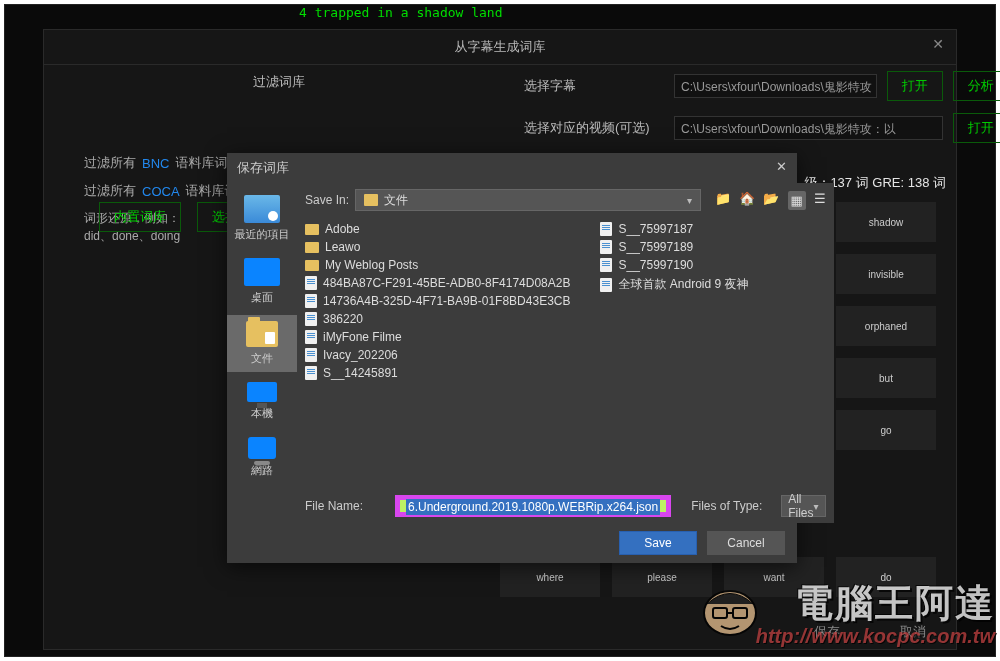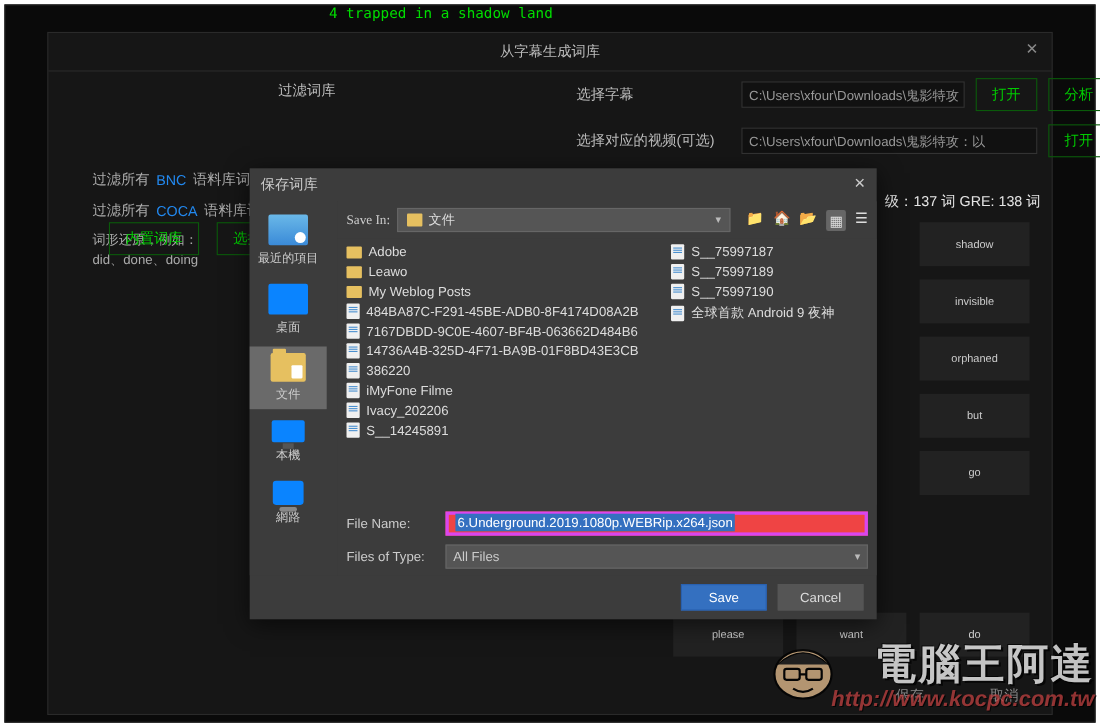--- a/index.html
+++ b/index.html
@@ -133,21 +133,21 @@
 .ic-pc { width: 30px; height: 20px; background: #0a84ff; border-radius: 2px; position: relative; }
 .ic-pc::after { content:""; position:absolute; bottom:-6px; left:10px; width:10px; height:5px; background:#555; }
 .ic-net { width: 28px; height: 22px; background: #0a84ff; border-radius: 3px; position: relative; }
 .ic-net::after { content:""; position:absolute; bottom:-6px; left:6px; width:16px; height:4px; background:#888; border-radius:2px; }
 
 .main-pane { flex: 1; display: flex; flex-direction: column; background: #3c3c3c; }
 
 .toolbar {
   display: flex; align-items: center; padding: 6px 8px; gap: 6px;
 }
-.tb-label { color: #ccc; font-family: Liberation Serif, serif; }
+.tb-label { color: #ccc; }
 .tb-select {
   flex: 1; background: #555; border: 1px solid #666; height: 22px;
   display: flex; align-items: center; padding: 0 8px; color: #ddd;
   position: relative; cursor: pointer;
 }
 .tb-select .chev { margin-left: auto; color: #bbb; font-size: 10px; }
 .tb-select .fico {
   width: 14px; height: 12px; background: #e6c060; margin-right: 6px;
   display: inline-block; border-radius: 1px;
 }
@@ -158,25 +158,25 @@
 .file-list {
   flex: 1; background: #3c3c3c; padding: 4px 8px; overflow: hidden;
   display: flex; gap: 30px;
 }
 .file-col { display: flex; flex-direction: column; gap: 2px; }
 .file-item { display: flex; align-items: center; gap: 6px; color: #ddd; font-size: 12px; padding: 1px 0; cursor: pointer; white-space: nowrap; }
 .fico-folder { width: 14px; height: 11px; background: #e6c060; display: inline-block; border-radius: 1px; flex-shrink: 0; }
 .fico-file { width: 12px; height: 14px; background: #f0f0f0; display: inline-block; border-radius: 1px; position: relative; flex-shrink: 0; }
 .fico-file::after { content:""; position:absolute; top:3px; left:2px; width:8px; height:1px; background:#4a90d0; box-shadow: 0 2px 0 #4a90d0, 0 4px 0 #4a90d0; }
 
-.bottom-fields { padding: 6px 8px; display: flex; flex-direction: column; gap: 8px; }
+.bottom-fields { padding: 6px 8px; display: flex; flex-direction: row; gap: 20px; }
 .field-row { display: flex; align-items: center; gap: 8px; }
 .field-label { width: 82px; color: #ccc; }
 .field-input {
-  flex: 1; background: #ef4444; border: 3px solid #d946ef; height: 22px;
+  flex: 1; background: #bef264; border: 5px solid #d946ef; height: 22px;
   color: #fff; padding: 0 6px;
 }
 .field-input .seltext { background: #3470c0; color: #fff; padding: 1px 2px; }
 .field-select {
   flex: 1; background: #555; border: 1px solid #666; height: 22px;
   color: #ccc; padding: 0 6px; display: flex; align-items: center;
 }
 .field-select .chev { margin-left: auto; color: #bbb; font-size: 10px; }
 
 .dlg-buttons {
@@ -260,20 +260,21 @@
 
     <div class="word-grid" id="word-grid">
         <div class="word-btn">shadow</div>
         <div class="word-btn">invisible</div>
         <div class="word-btn">orphaned</div>
         <div class="word-btn">but</div>
         <div class="word-btn">go</div>
       </div>
 
     <div class="word-row" id="word-row">
+        <div class="word-btn">where</div>
         <div class="word-btn">please</div>
         <div class="word-btn">want</div>
         <div class="word-btn">do</div>
       </div>
 
     <div class="bottom-actions">
       <span>保存</span>
       <span>取消</span>
     </div>
   </div>
@@ -338,24 +339,20 @@
               <div class="file-item">
                 <span class="fico-folder"></span>
                 <span>My Weblog Posts</span>
               </div>
               <div class="file-item">
                 <span class="fico-file"></span>
                 <span>484BA87C-F291-45BE-ADB0-8F4174D08A2B</span>
               </div>
               <div class="file-item">
                 <span class="fico-file"></span>
-                <span>7167DBDD-9C0E-4607-BF4B-063662D484B6</span>
-              </div>
-              <div class="file-item">
-                <span class="fico-file"></span>
                 <span>14736A4B-325D-4F71-BA9B-01F8BD43E3CB</span>
               </div>
               <div class="file-item">
                 <span class="fico-file"></span>
                 <span>386220</span>
               </div>
               <div class="file-item">
                 <span class="fico-file"></span>
                 <span>iMyFone Filme</span>
               </div>

